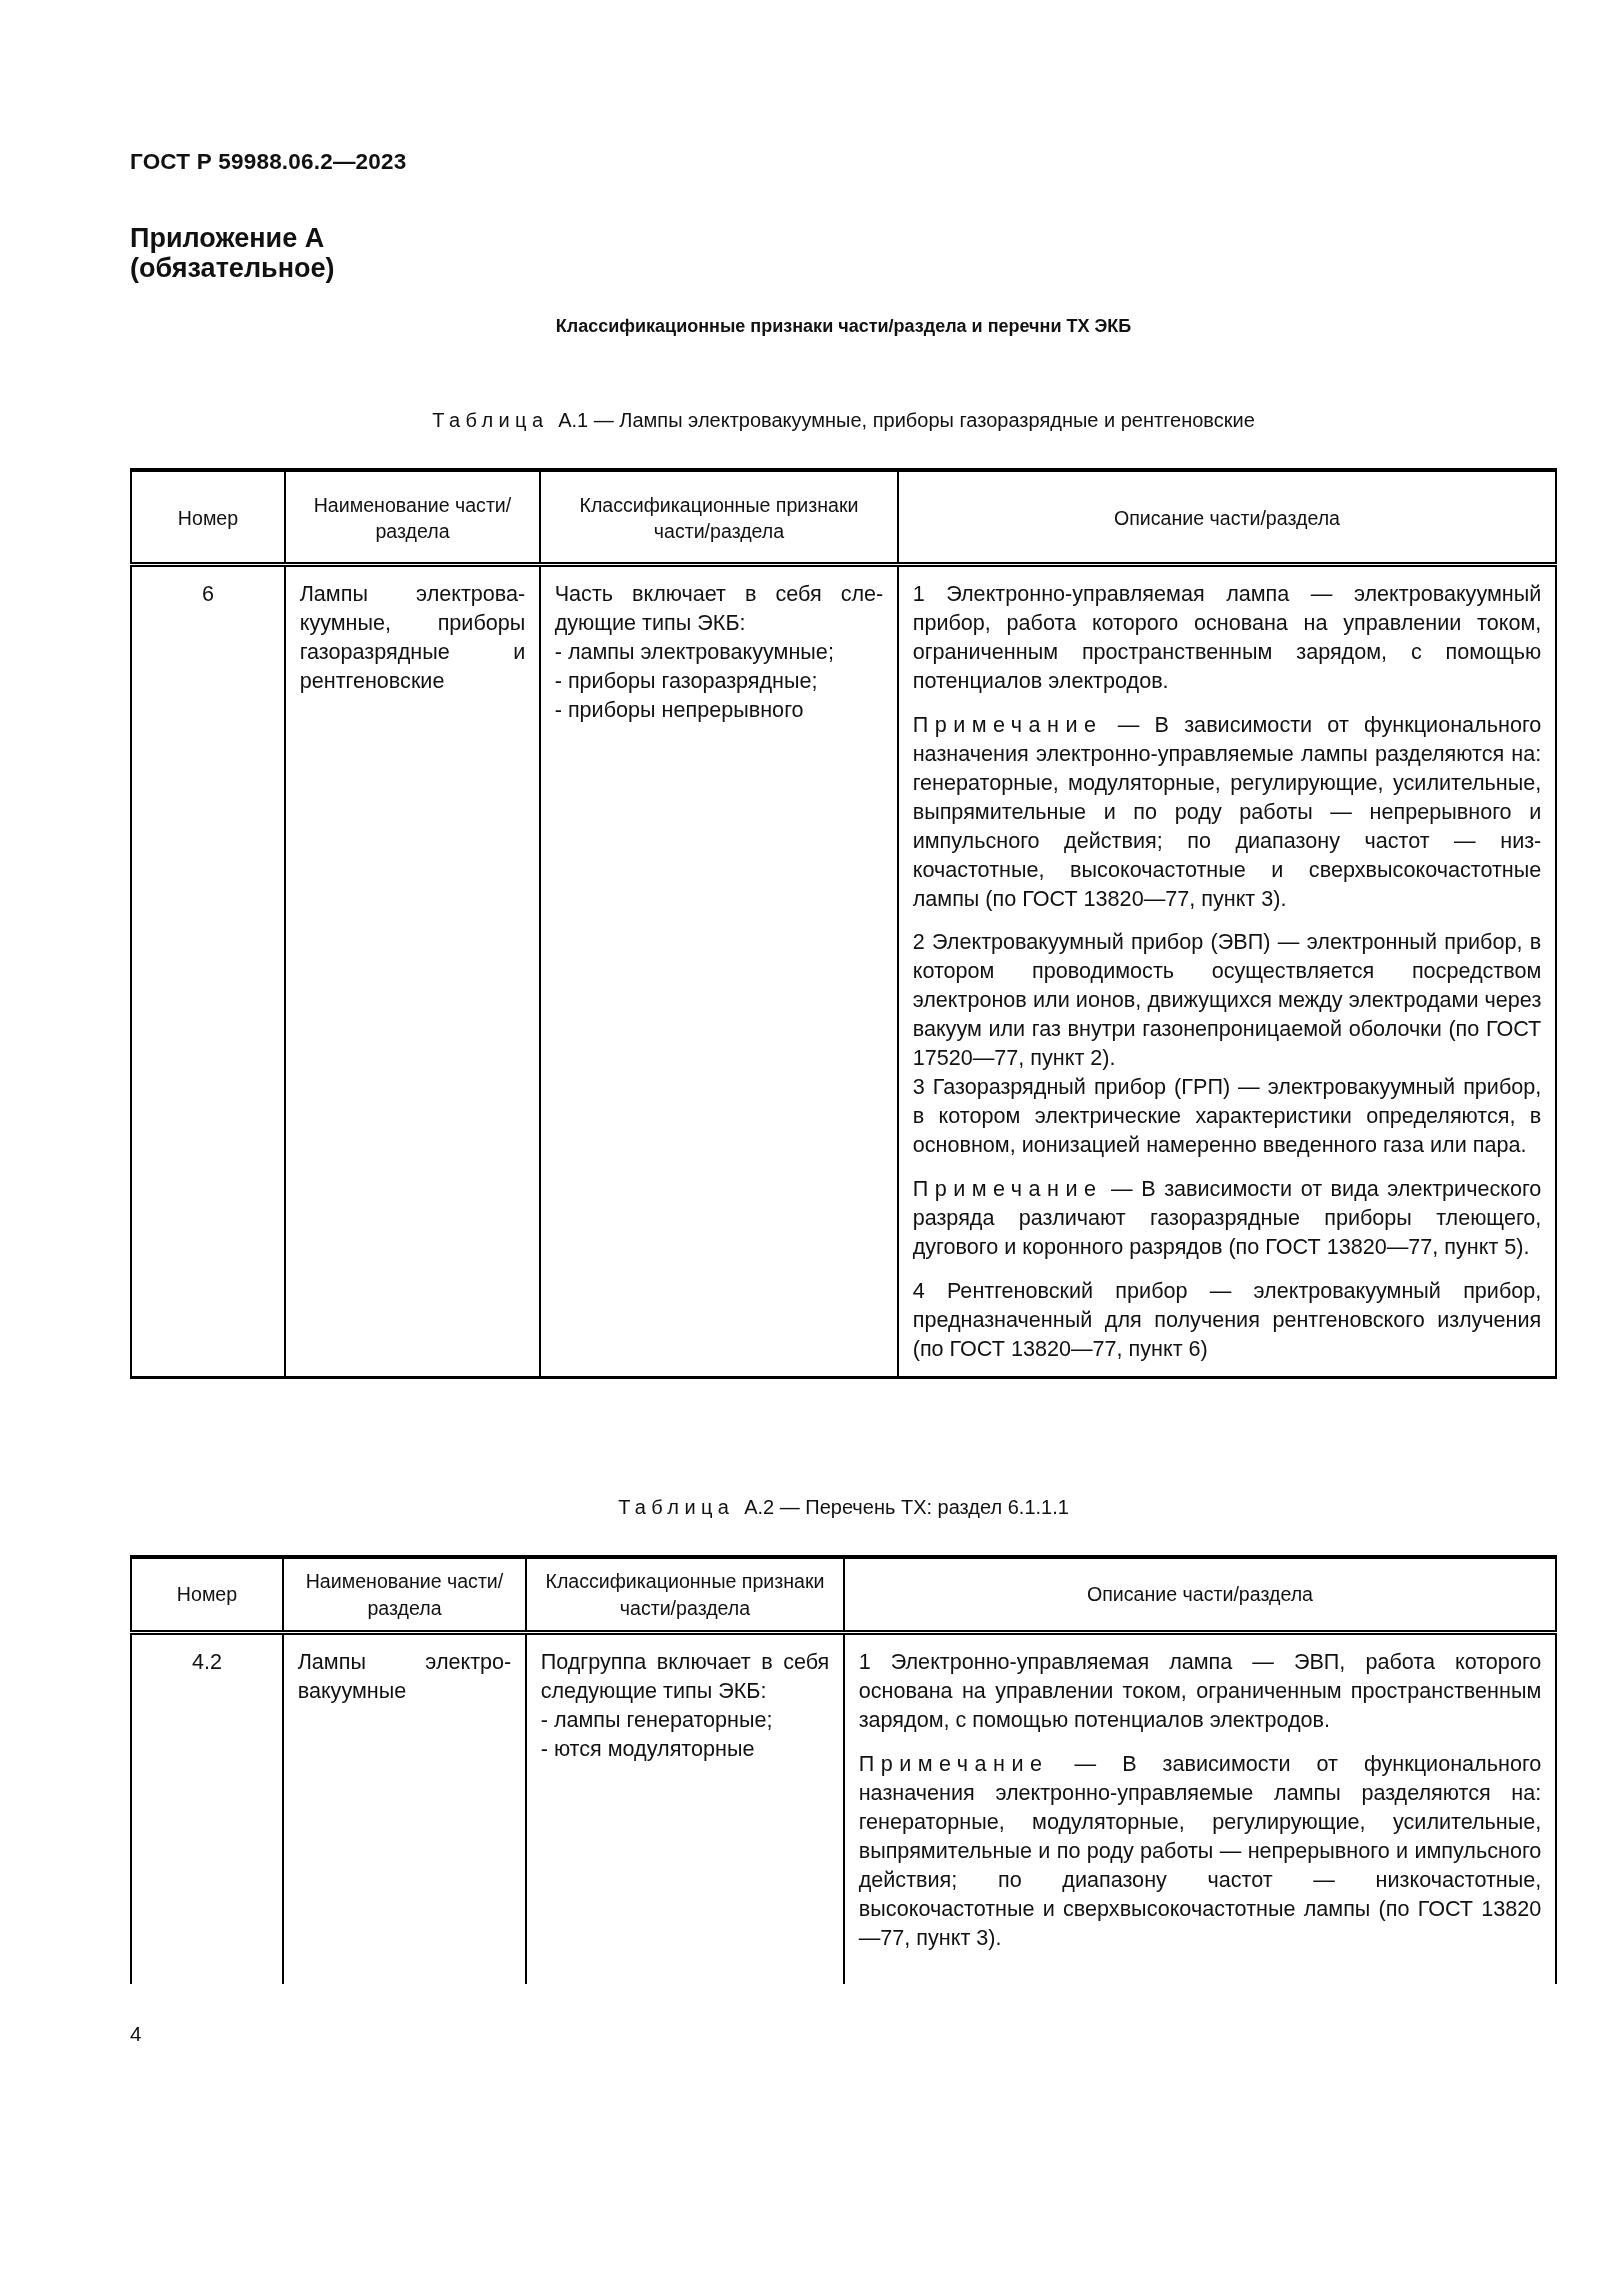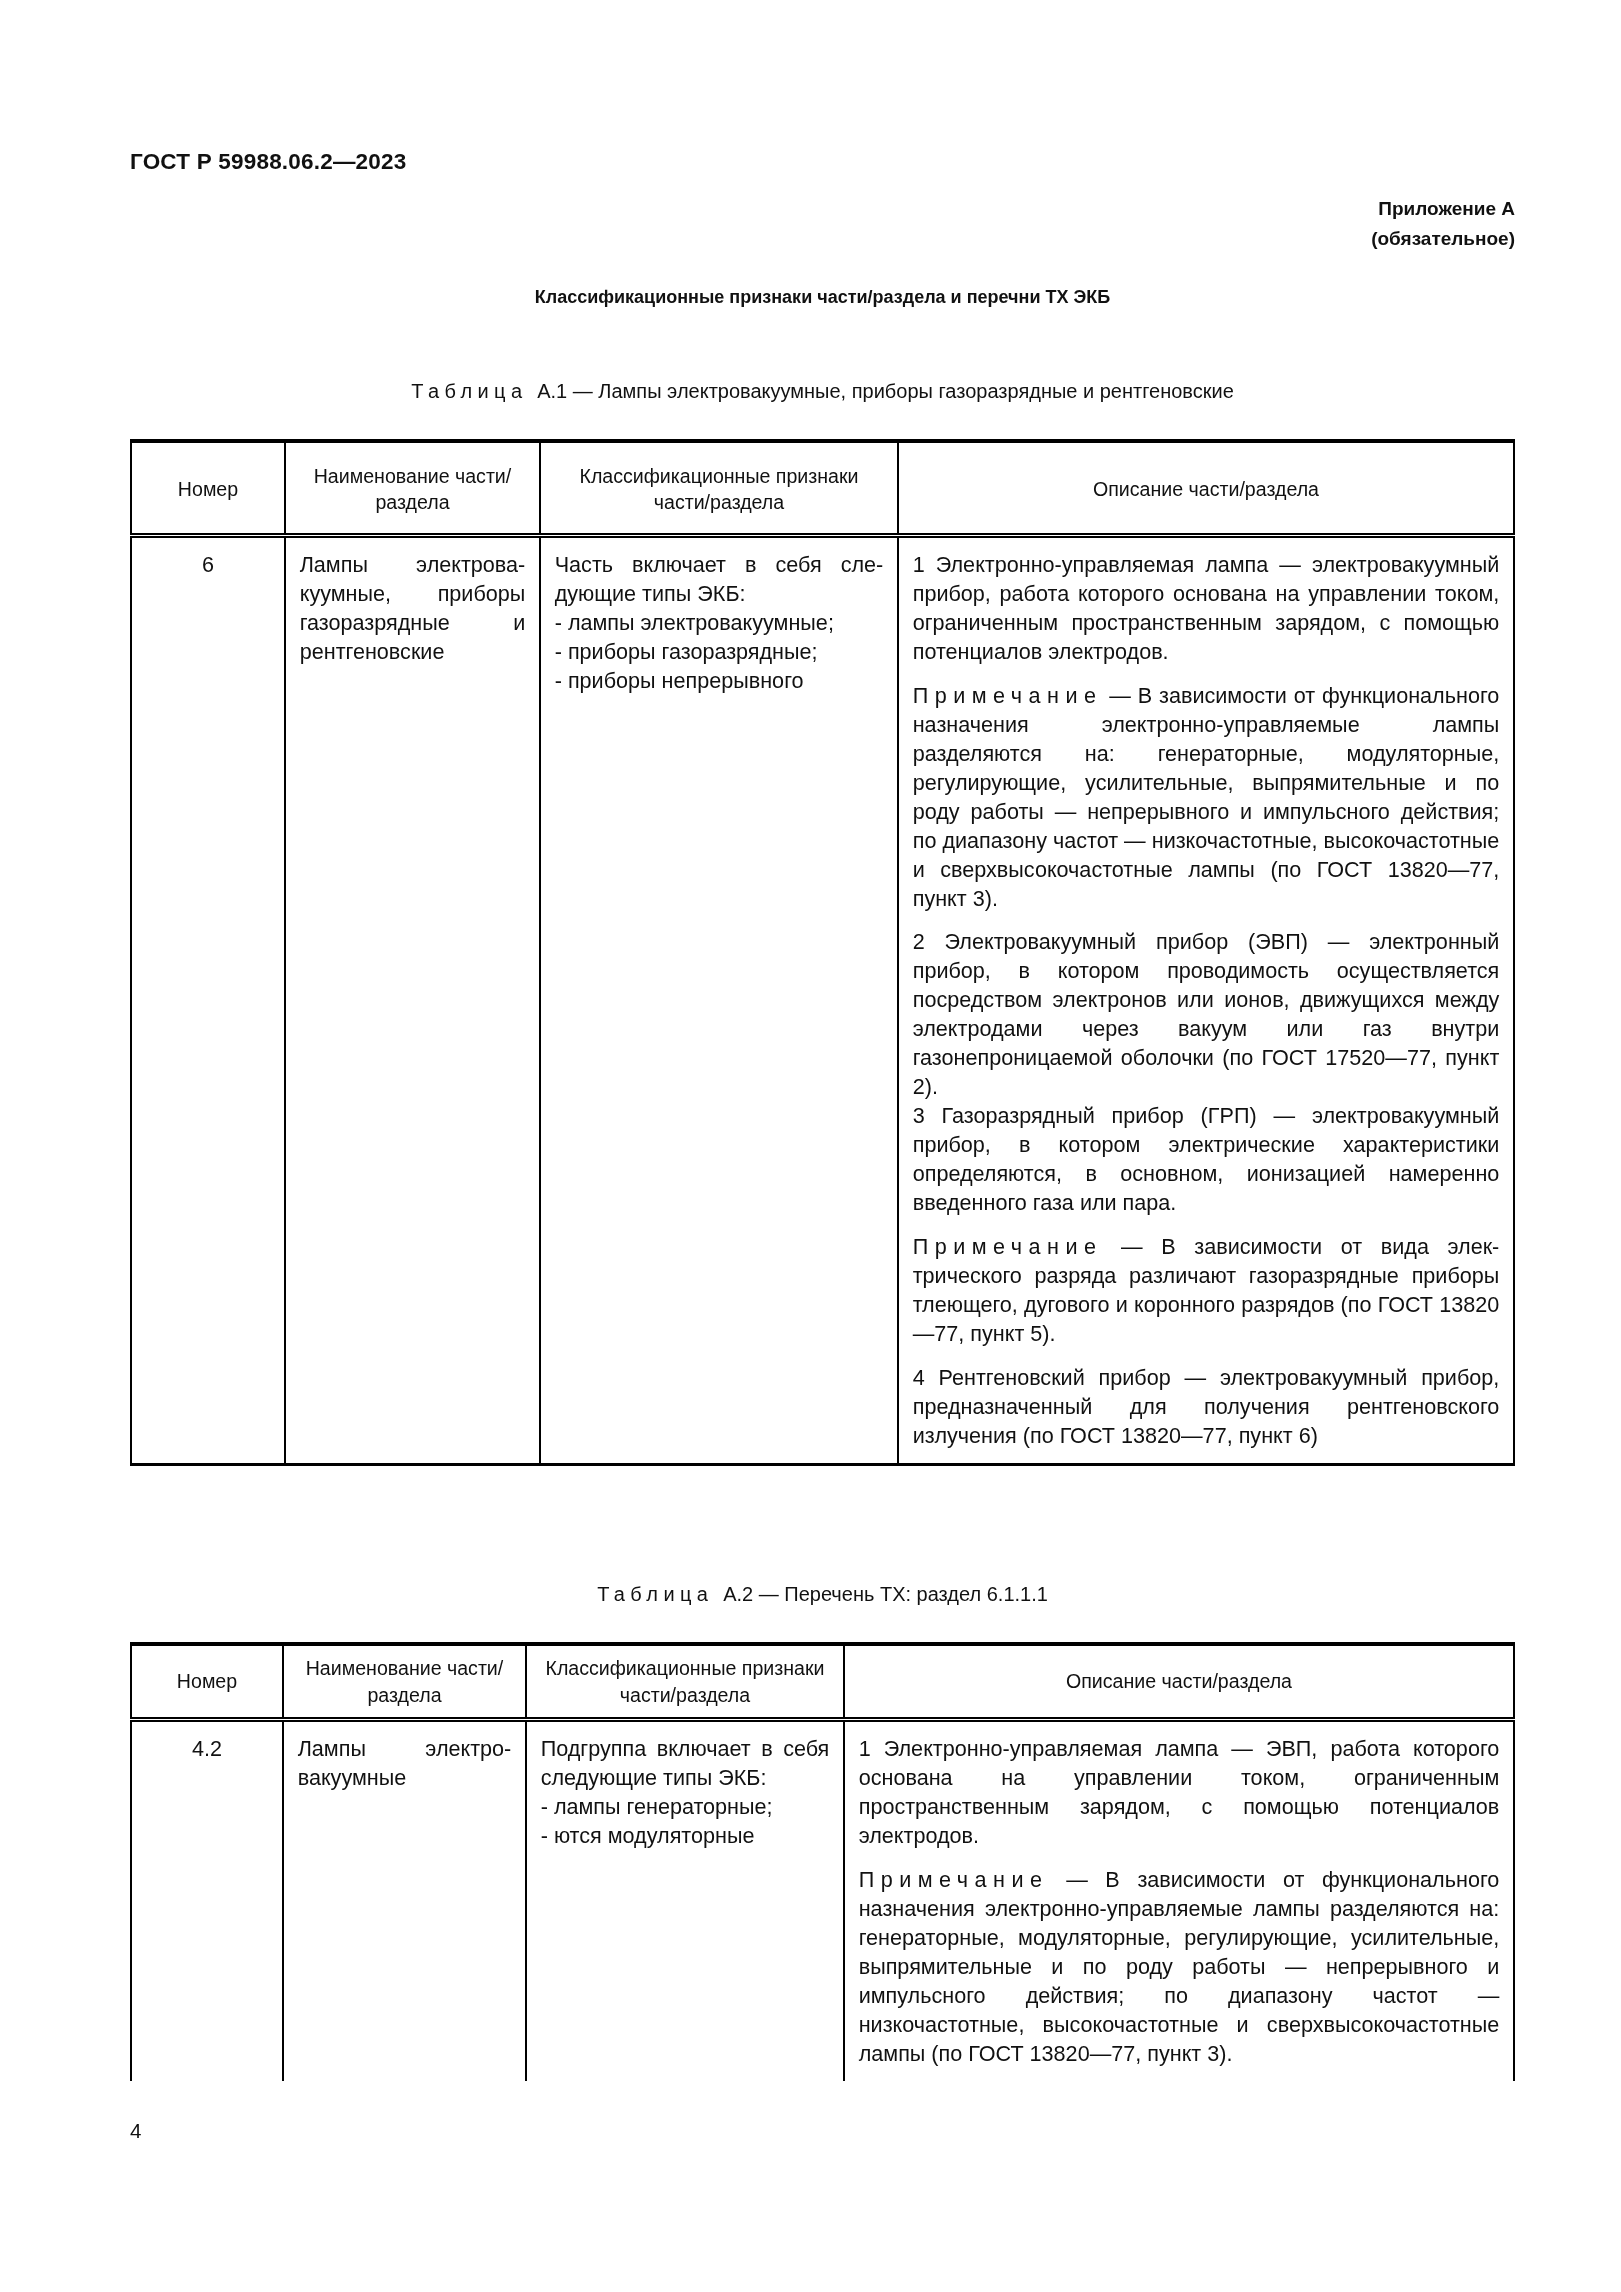--- a/index.html
+++ b/index.html
@@ -5,33 +5,33 @@
   * { margin: 0; padding: 0; box-sizing: border-box; }
   html, body { background: #e8e8e8; }
   .page {
     position: relative;
     width: 1621px;
     height: 2293px;
     margin: 0 auto;
     background: #ffffff;
     color: #111111;
     font-family: "Liberation Sans", "DejaVu Sans", sans-serif;
-    padding: 147px 106px 0 130px;
+    padding: 147px 64px 0 130px;
     overflow: hidden;
   }
   .doc-number {
     font-size: 22.5px;
     font-weight: bold;
     line-height: 29px;
     letter-spacing: 0.2px;
   }
   .appendix {
-    margin-top: 18px;
-    text-align: right;
-    font-size: 19px;
+    margin-top: 47px;
+    text-align: left;
+    font-size: 27px;
     font-weight: bold;
     line-height: 30px;
   }
   .title {
     margin-top: 29px;
     text-align: center;
     font-size: 18px;
     font-weight: bold;
     line-height: 29px;
   }

